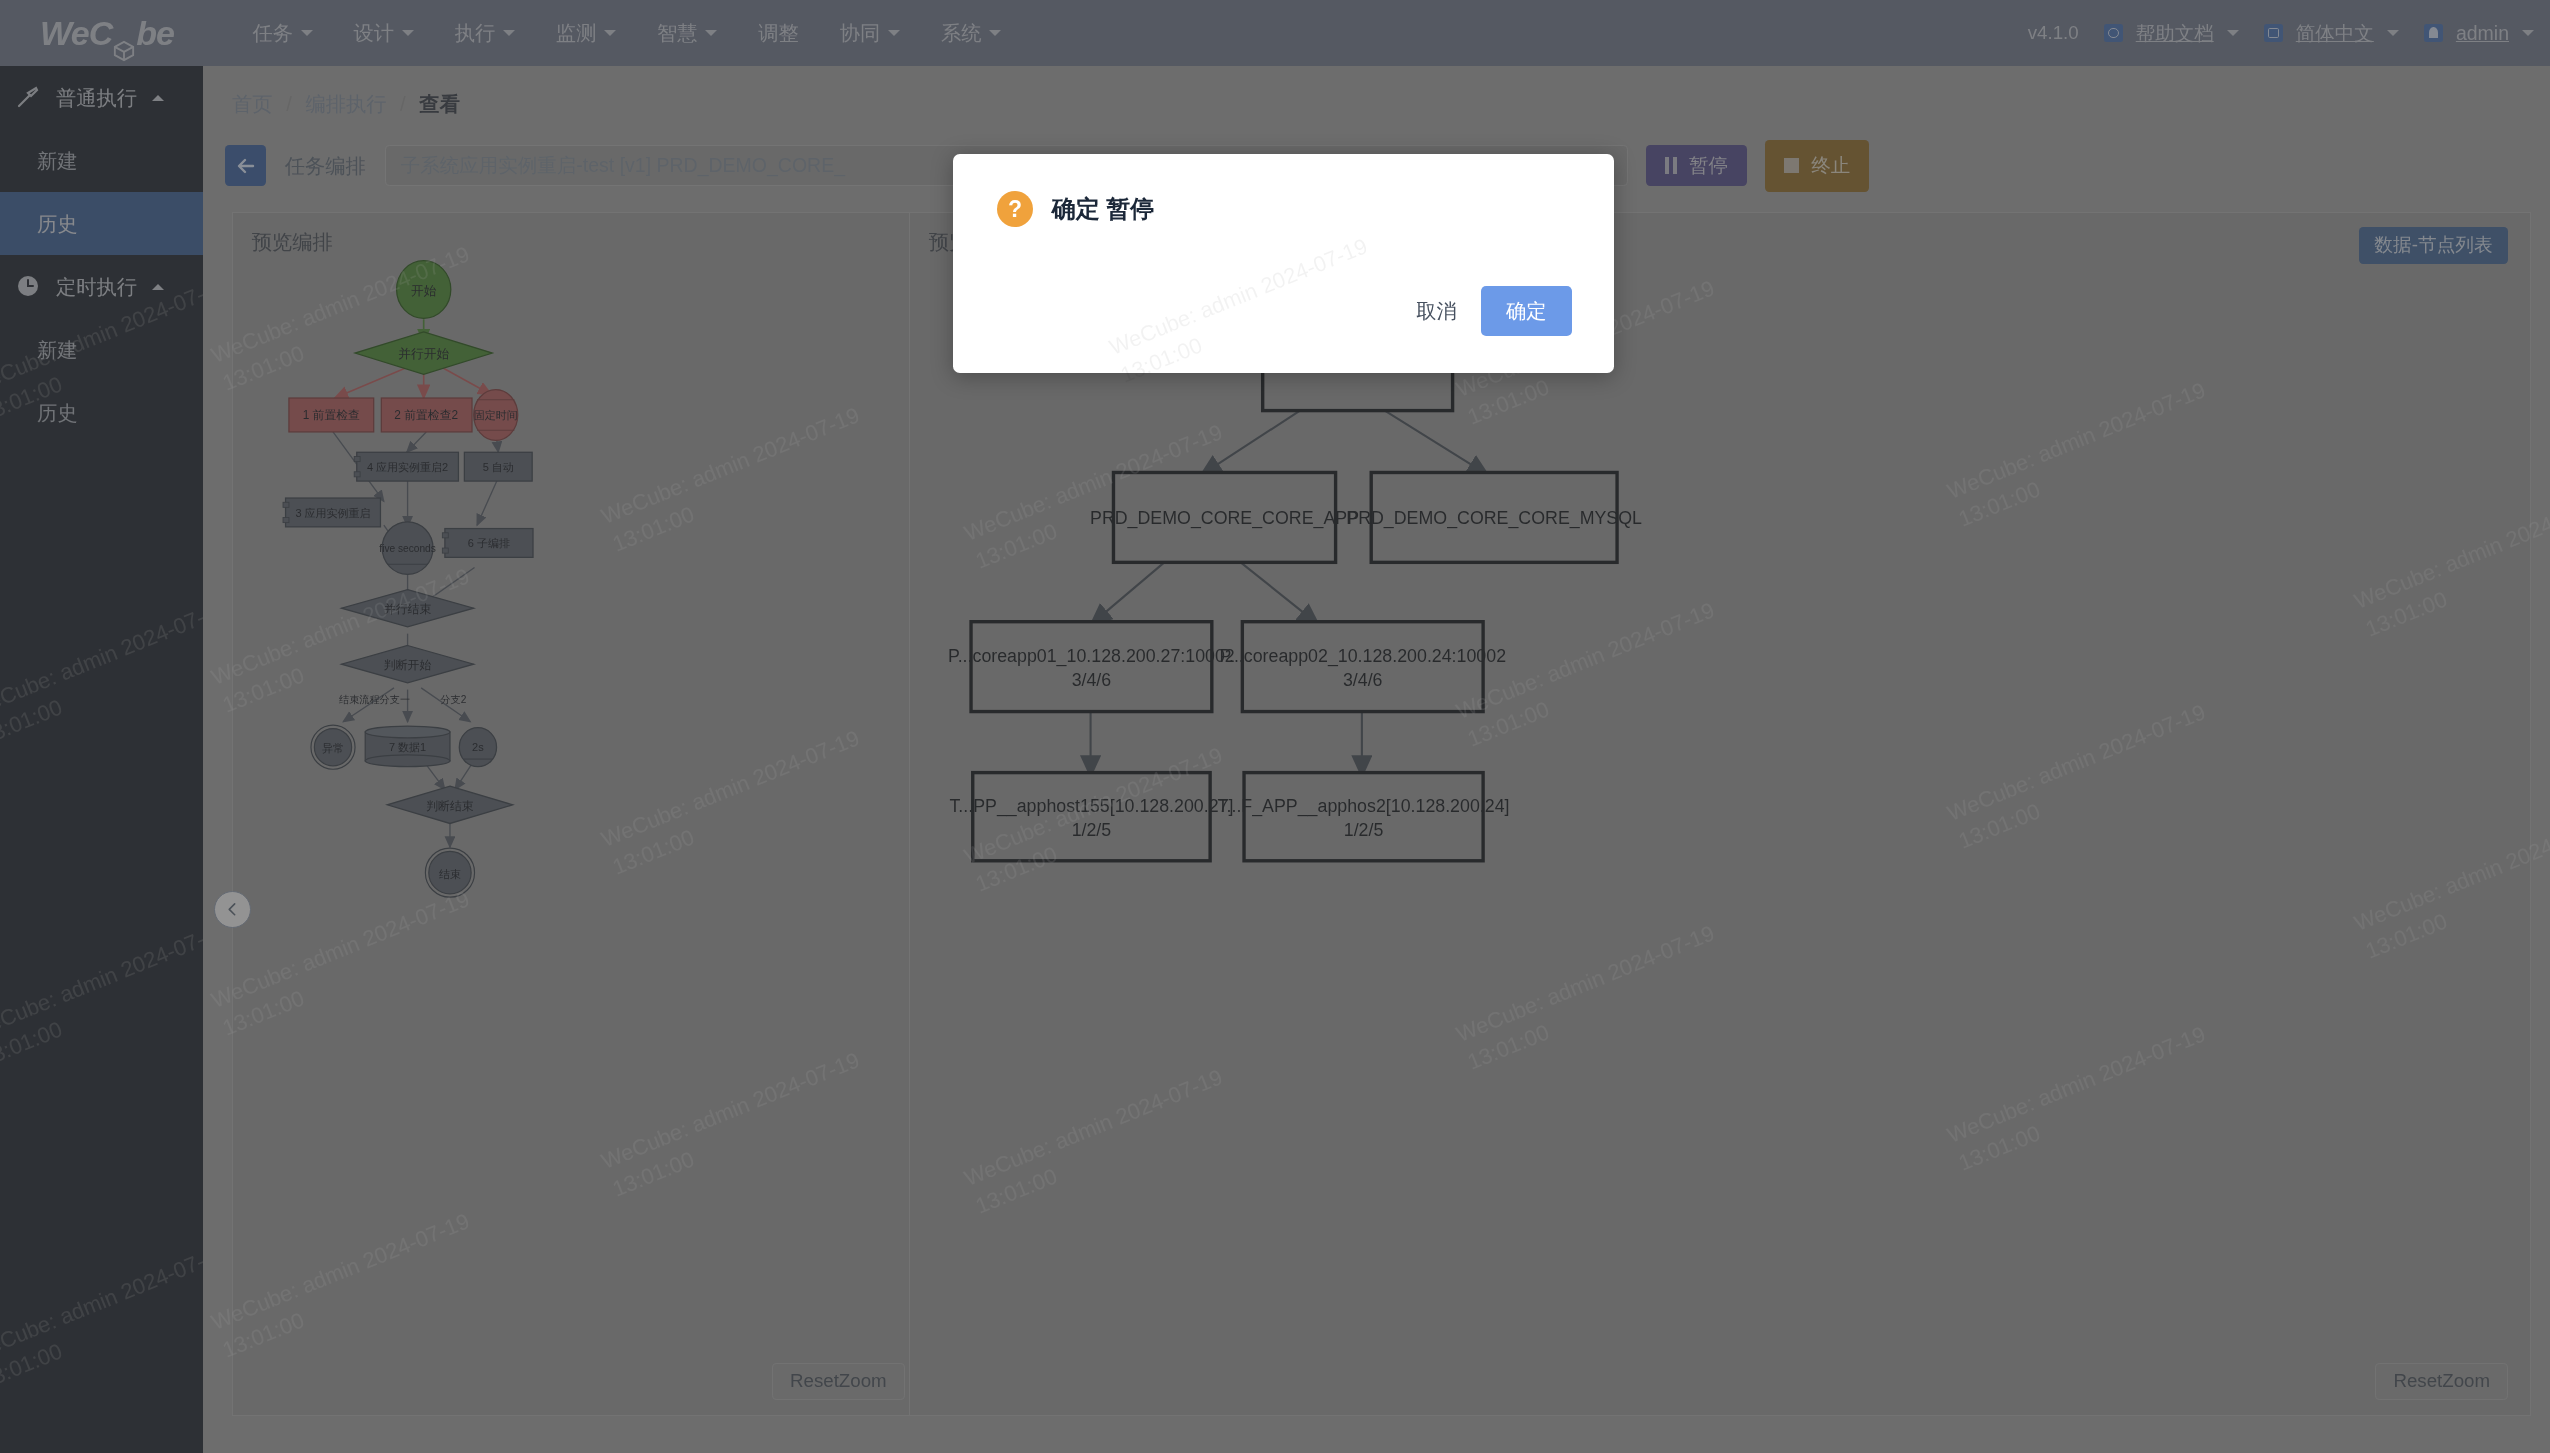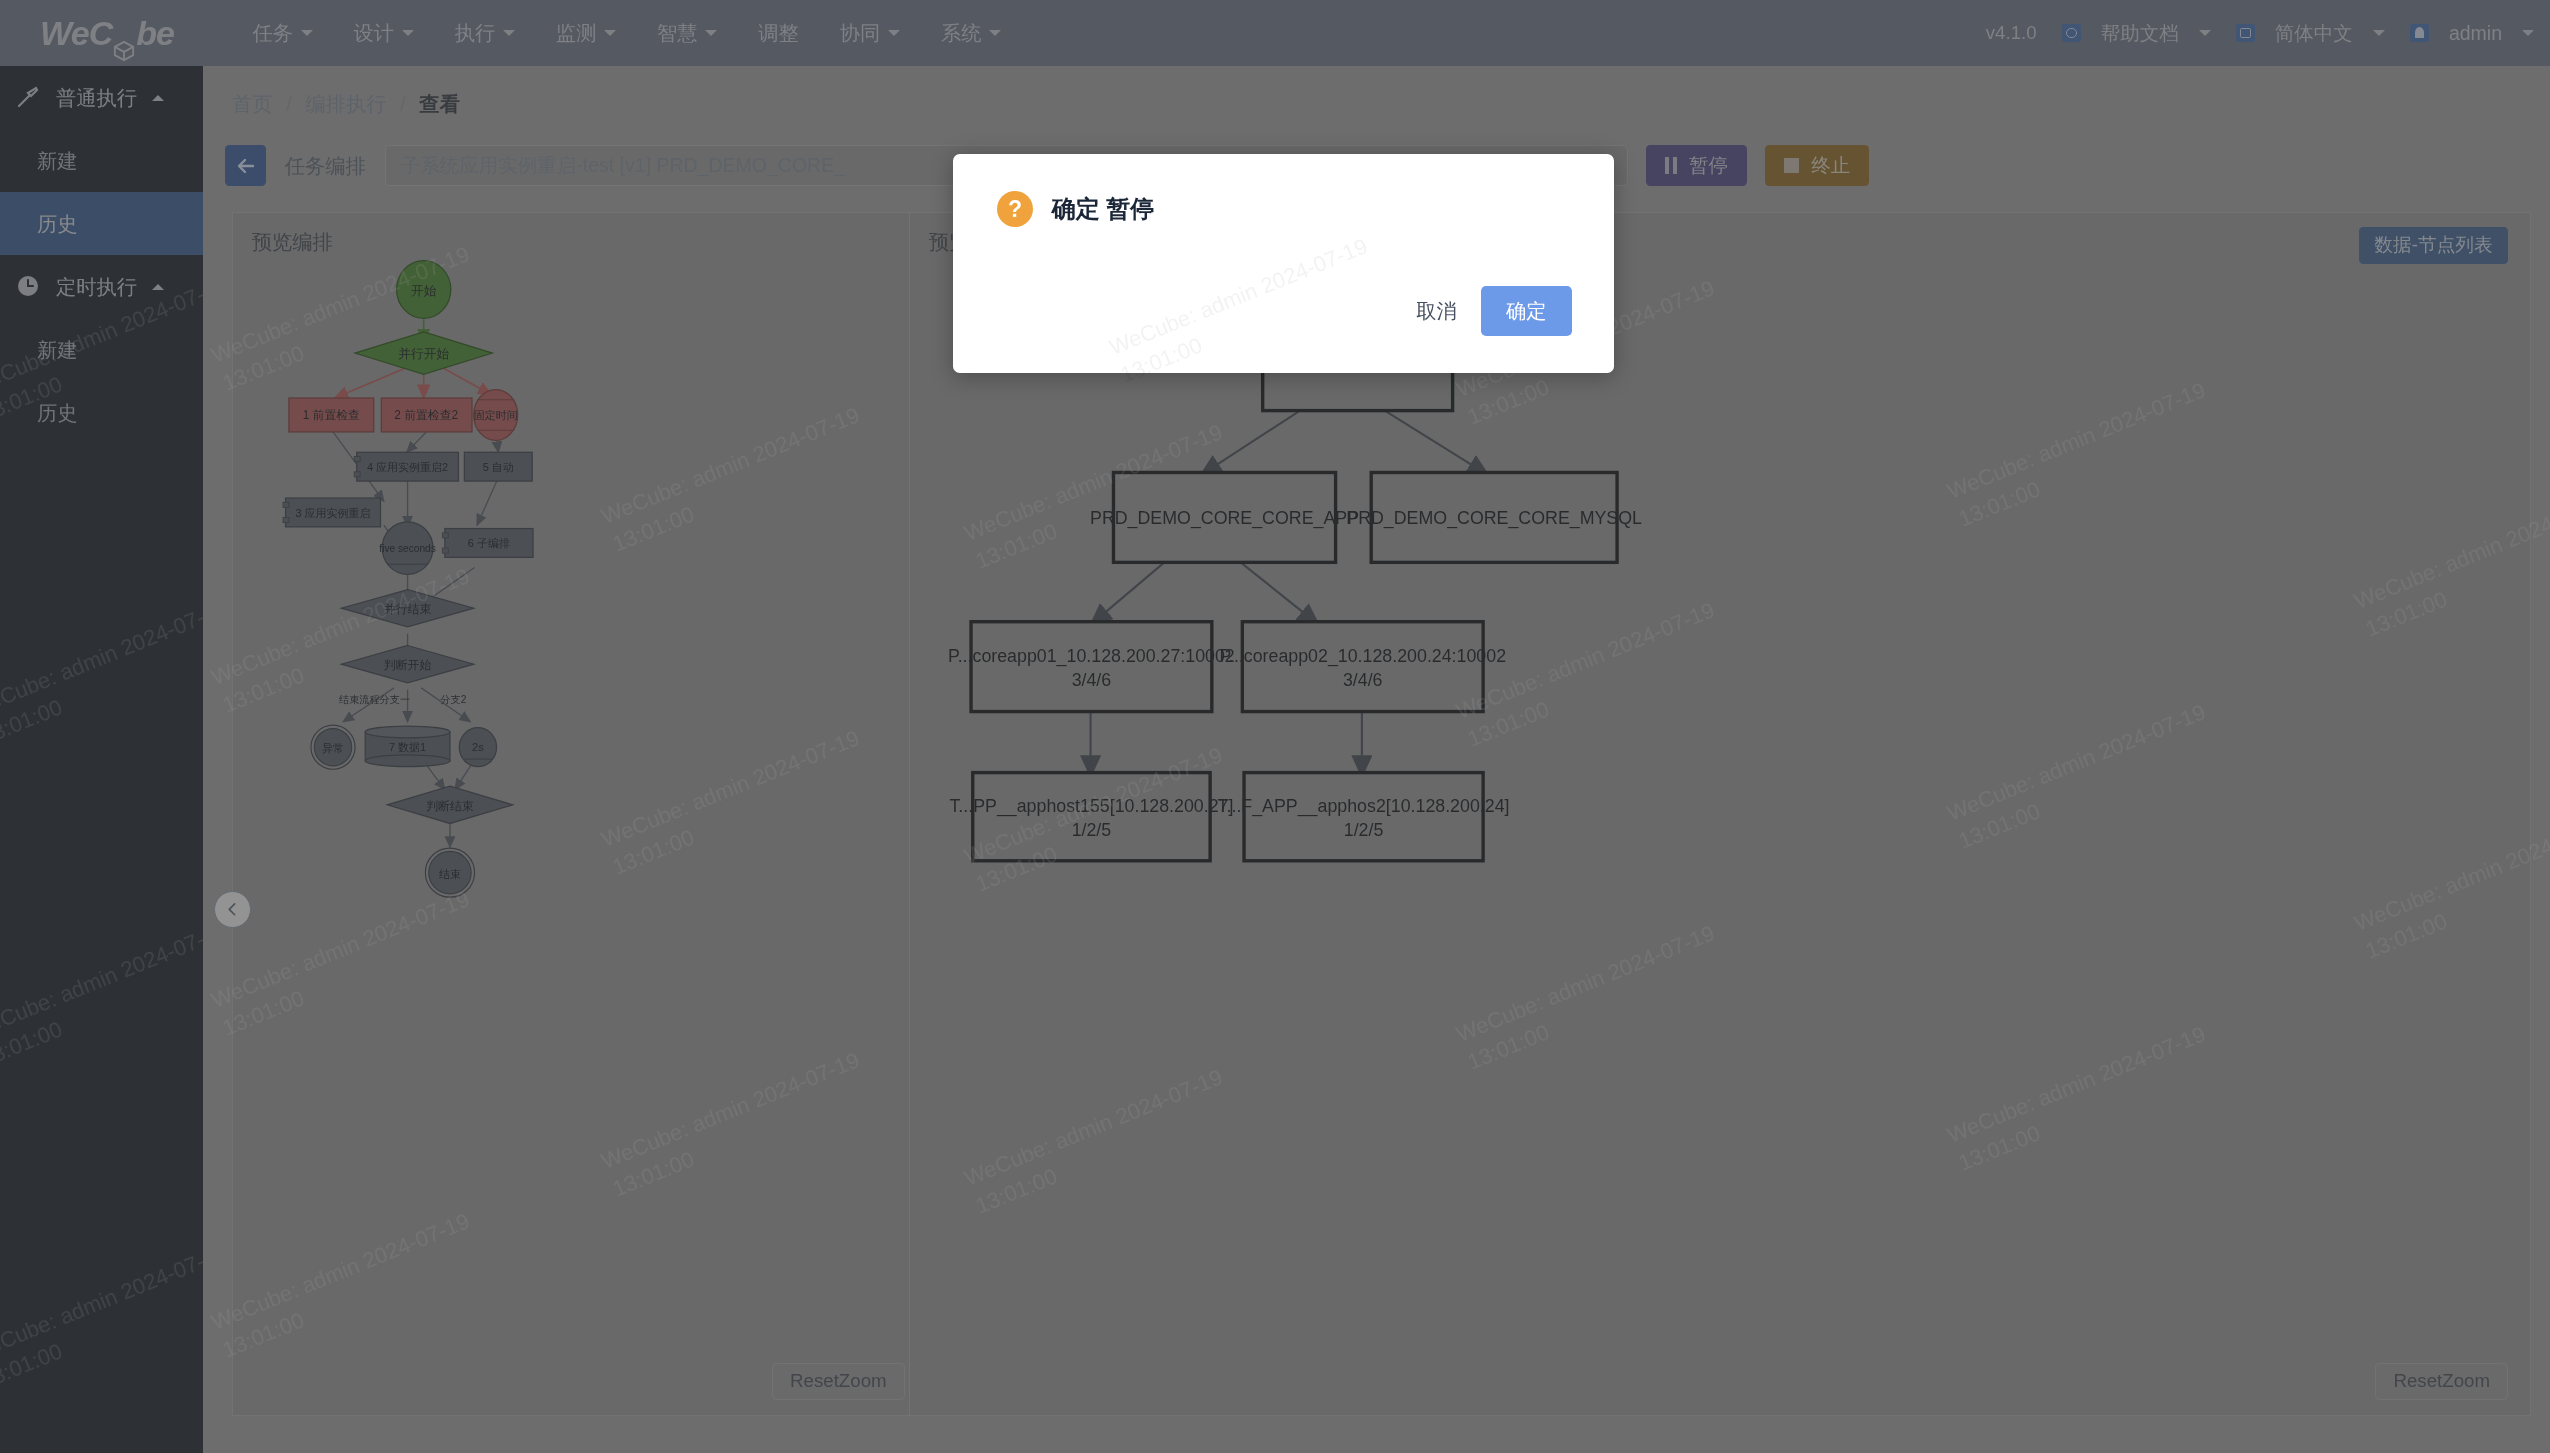--- a/index.html
+++ b/index.html
@@ -22,21 +22,21 @@
   .logo { margin-left:40px; width:178px; font-size:34px; font-weight:bold;
     font-style:italic; color:#b9bcc4; letter-spacing:-0.8px; display:flex; align-items:flex-end; }
   .logo .cube { display:inline-block; width:22px; height:22px; position:relative; margin:0 0.8px; }
   .menu { display:flex; align-items:center; gap:32px; margin-left:25.4px; }
   .menu-item { font-size:20.3px; color:#b9bcc4; display:flex; align-items:center; gap:7.6px; cursor:pointer;margin-left:9px; }
   .caret { width:0;height:0;border-left:6px solid transparent;border-right:6px solid transparent;
     border-top:6.8px solid #b9bcc4; display:inline-block; }
   .caret-up { border-top:none; border-bottom:6.8px solid #b9bcc4; }
   .topright { position:absolute; right:16px; top:0; height:66px; display:flex; align-items:center; gap:25.4px; }
   .topright .ver { font-size:18.7px; color:#b9bcc4; }
-  .tr-item { font-size:19.5px; color:#b9bcc4; display:flex; align-items:center; gap:20px; cursor:pointer; }
+  .tr-item { font-size:19.5px; color:#b9bcc4; display:flex; align-items:center; gap:13px; cursor:pointer;text-decoration:underline; }
   .tr-ico { width:18.7px;height:18.7px; background:#4a6ea8; border-radius:2.5px; display:inline-block; position:relative; }
   .tr-ico::after{ content:""; position:absolute; inset:4.2px; border:1.7px solid #c3ccdd; border-radius:50%;}
   .tr-ico.sq::after{ border-radius:1.7px; }
   .tr-ico.usr::after{ border:none; background:#c3ccdd; border-radius:50% 50% 0 0; top:3.4px; left:5.1px; right:5.1px; bottom:4.2px;}
 
   
   .sidebar { position:absolute; left:0; top:66px; width:203px; height:1387px; background:#262b33; }
   .sb-group { height:63px; display:flex; align-items:center; padding-left:15.3px; gap:15.3px; cursor:pointer; }
   .sb-group-label { font-size:20.3px; color:#b4b8bf; }
   .sb-ico { width:25.4px; height:25.4px; color:#b4b8bf; display:flex; align-items:center; justify-content:center;}
@@ -54,21 +54,21 @@
   .back-btn { width:41px; height:41px; background:#3f6096; border-radius:4.2px; display:flex;
     align-items:center; justify-content:center; cursor:pointer; }
   .tb-label { font-size:20.3px; color:#5f6974; }
   .select-box { position:relative; width:1243px; height:41px; background:#939393;
     border:0.8px solid #a6a6a6; border-radius:4.2px; display:flex; align-items:center;
     padding:0 39px 0 15.3px; font-size:19.5px; color:#7e8893; cursor:pointer; overflow:hidden; white-space:nowrap;}
   .select-caret { position:absolute; right:15.3px; top:15.3px; width:0;height:0;
     border-left:7.6px solid transparent;border-right:7.6px solid transparent;border-top:8.5px solid #6a6a6a;}
   .btn-pause { height:41px; padding:0 18.7px; background:#554f85; border-radius:4.2px; color:#bfbfc9;
     font-size:19.5px; display:flex; align-items:center; gap:12px; cursor:pointer; border:none;}
-  .btn-stop { height:41px; padding:0 18.7px; background:#8a6a2f; border-radius:4.2px; color:#cfc6b4;
+  .btn-stop { height:52px; padding:0 18.7px; background:#8a6a2f; border-radius:4.2px; color:#cfc6b4;
     font-size:19.5px; display:flex; align-items:center; gap:12px; cursor:pointer; border:none;}
   .ico-pause { display:inline-block; width:12px; height:17px;
     border-left:4.2px solid #b3b3bd; border-right:4.2px solid #b3b3bd; }
   .ico-stop { display:inline-block; width:15.3px; height:15.3px; background:#b6aea0; }
 
   
   .panels { position:absolute; left:29px; top:146px; width:2299px; height:1204px; display:flex; gap:0; }
   .panel { position:relative; background:#939393; border:0.8px solid #a5a5a5; }
   .panel-left { width:678px; }
   .panel-right { width:1621px; border-left:none; }

